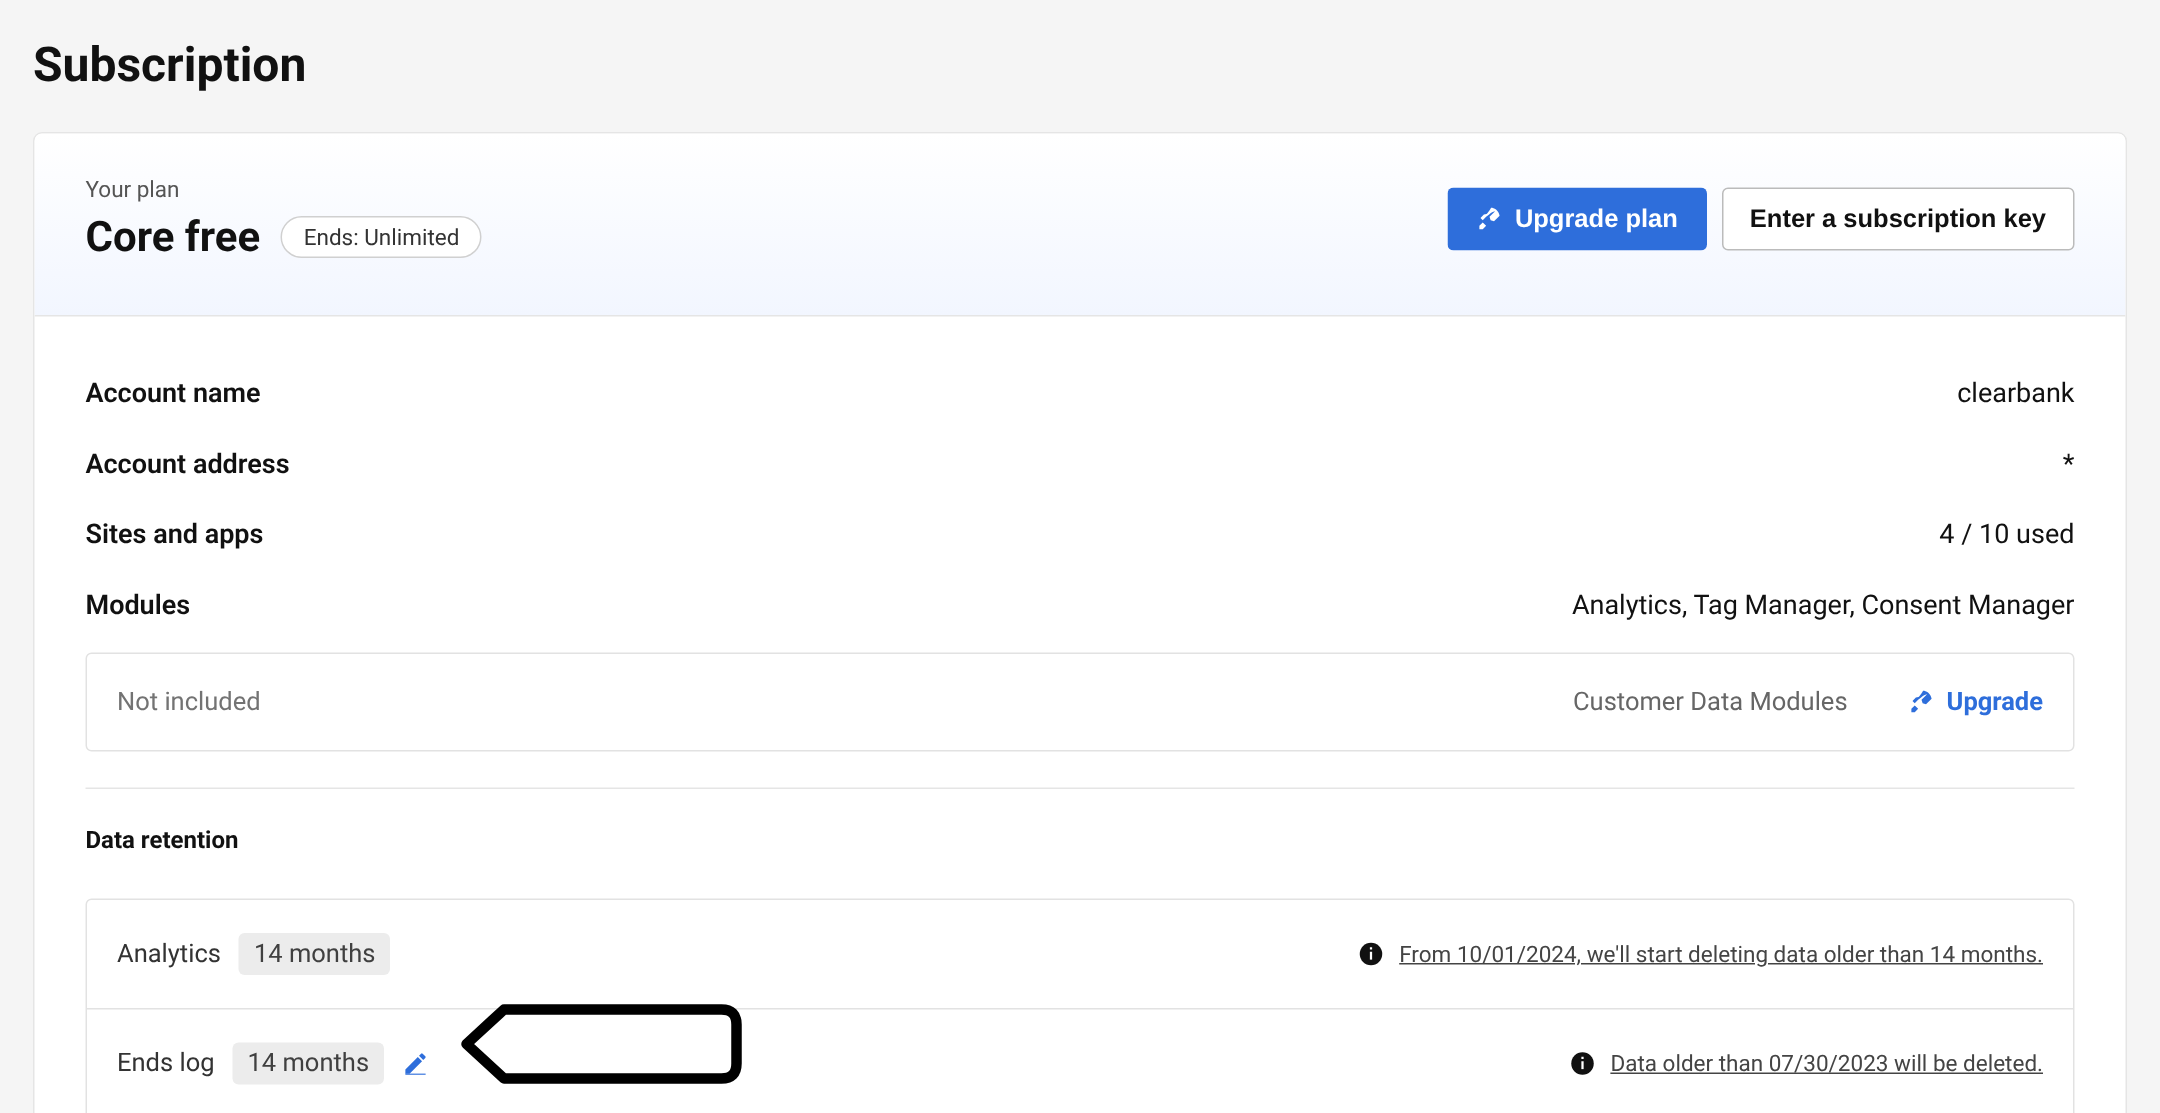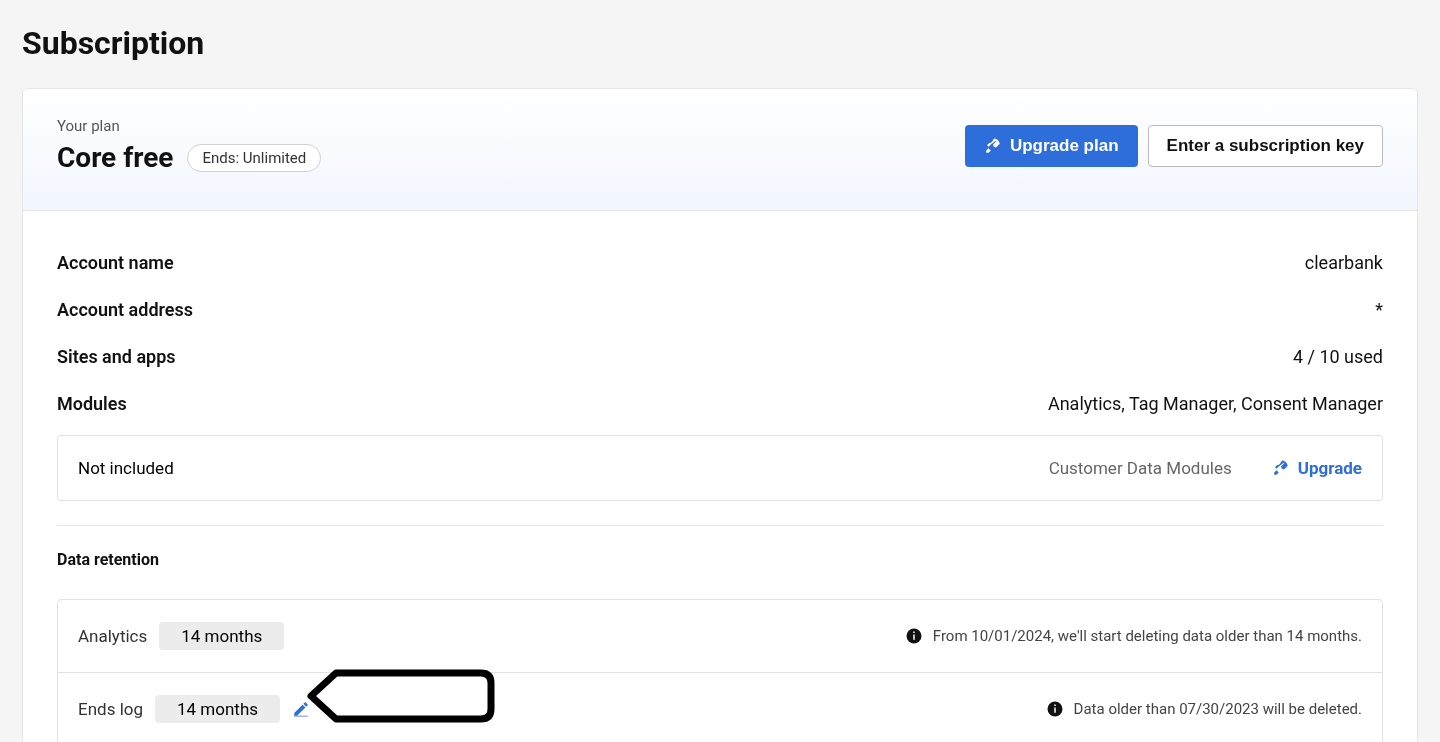--- a/index.html
+++ b/index.html
@@ -81,21 +81,21 @@
     .not-included-box {
       border: 1px solid #e2e2e2;
       border-radius: 4px;
       padding: 22px 20px;
       display: flex;
       justify-content: space-between;
       align-items: center;
       margin-top: 8px;
       background: #fff;
     }
-    .not-included-label { color: #000000; font-size: 17px; }
+    .not-included-label { color: #737373; font-size: 17px; }
     .not-included-right { display: flex; align-items: center; gap: 40px; }
     .not-included-module { color: #666; font-size: 17px; }
     .upgrade-link {
       color: #2e6edb;
       font-size: 17px;
       font-weight: 700;
       display: inline-flex;
       align-items: center;
       gap: 8px;
       cursor: pointer;
@@ -107,32 +107,33 @@
       display: flex;
       justify-content: space-between;
       align-items: center;
       padding: 22px 20px;
     }
     .retention-row + .retention-row { border-top: 1px solid #e2e2e2; }
     .retention-left { display: flex; align-items: center; gap: 12px; font-size: 17px; }
     .retention-name { color: #333; }
     .retention-value {
       background: #ececec;
-      padding: 4px 22px;
+      padding: 4px 10px;
       border-radius: 4px;
-      color: #000000;
+      color: #404040;
     }
     .edit-icon { color: #2e6edb; display:inline-flex; width:18px; height:18px; cursor:pointer; }
     .edit-icon svg { width:18px; height:18px; display:block; }
     .retention-right {
       display: flex;
       align-items: flex-end;
       gap: 10px;
       color: #444;
       font-size: 15px;
+      text-decoration: underline;
     }
     .info-icon { display:inline-flex; width:18px; height:18px; }
     .info-icon svg { width:18px; height:18px; display:block; }
     .annotation-arrow {
       position: absolute;
       left: 306px;
       top: 668px;
       z-index: 10;
       pointer-events: none;
     }

